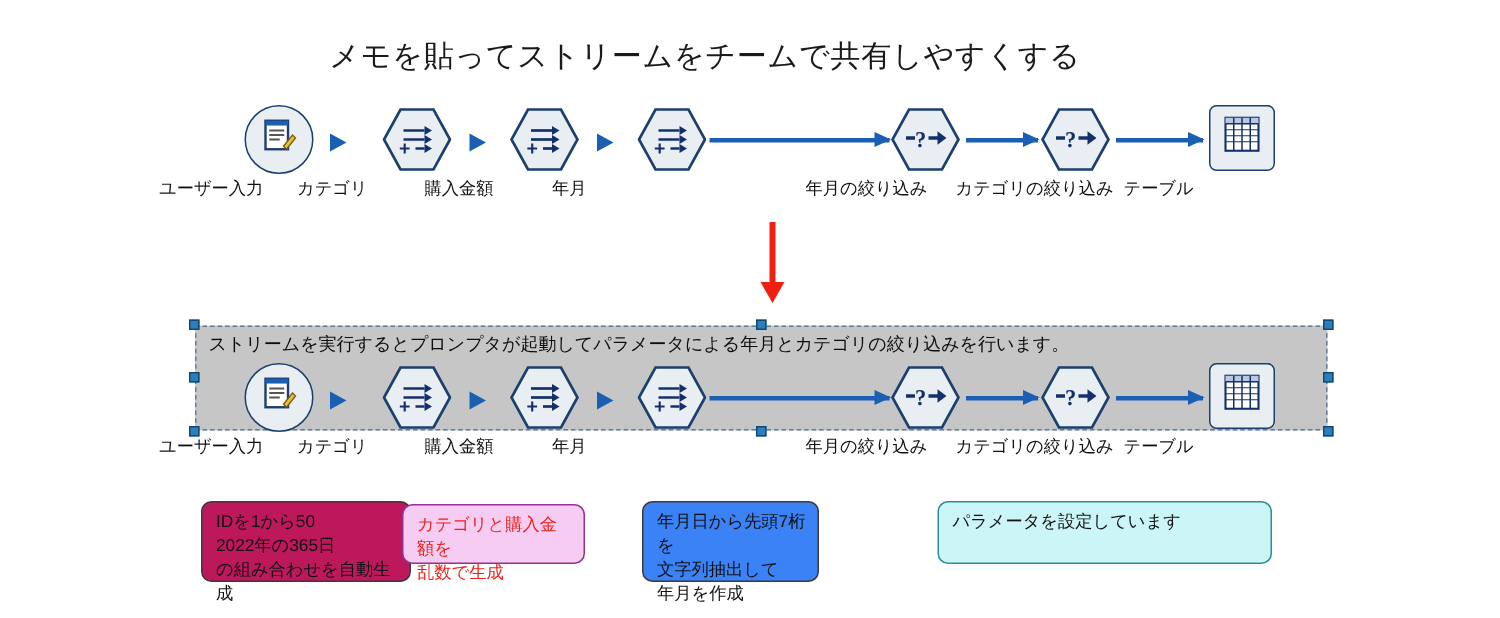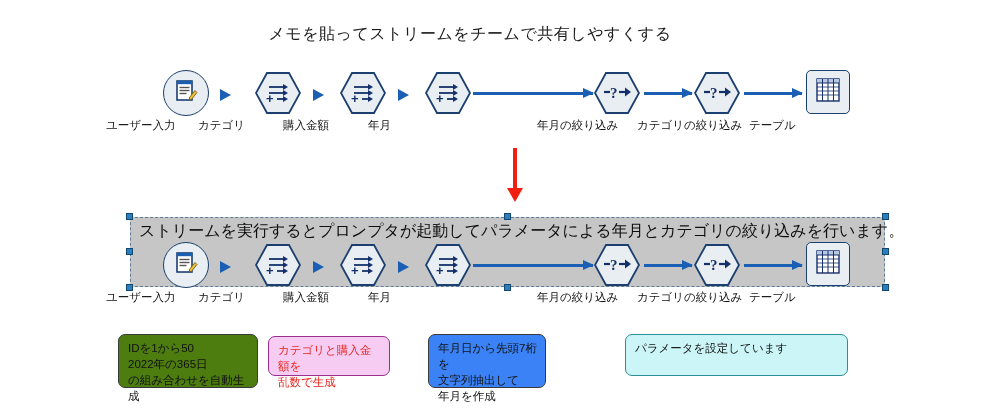--- a/index.html
+++ b/index.html
@@ -21,21 +21,21 @@
     height: 412px;
   }
 
   
   .title {
     position: absolute;
     left: 0;
     top: 24px;
     width: 940px;
     text-align: center;
-    font-size: 16px;
+    font-size: 20px;
     color: #1a1a1a;
     letter-spacing: 0.5px;
     white-space: nowrap;
   }
 
   
   .flow {
     position: absolute;
   }
   .flow-top { left: 0; top: 70px; width: 1000px; height: 70px; }
@@ -152,39 +152,40 @@
     width: 7px;
     height: 7px;
     background: #2a7fc1;
     border: 1px solid #14496f;
     box-sizing: border-box;
   }
   .banner-text {
     position: absolute;
     left: 139px;
     top: 221px;
-    font-size: 16px;
+    font-size: 12px;
     color: #0d0d0d;
     white-space: nowrap;
   }
 
   
   .note {
     position: absolute;
     box-sizing: border-box;
     border-radius: 7px;
     padding: 6px 8px 6px 9px;
     font-size: 11.5px;
     line-height: 1.38;
     white-space: pre-line;
   }
   .note-white {
-    background: #4d7c0f;
+    background: #be185d;
     border: 1.4px solid #3a3a3a;
     color: #111111;
+    margin-left: 16px;
   }
   .note-pink {
     background: #f7ccf2;
     border: 1.4px solid #9b2f8f;
     color: #e8231c;
   }
   .note-green {
     background: #3b82f6;
     border: 1.4px solid #3a3a3a;
     color: #111111;

